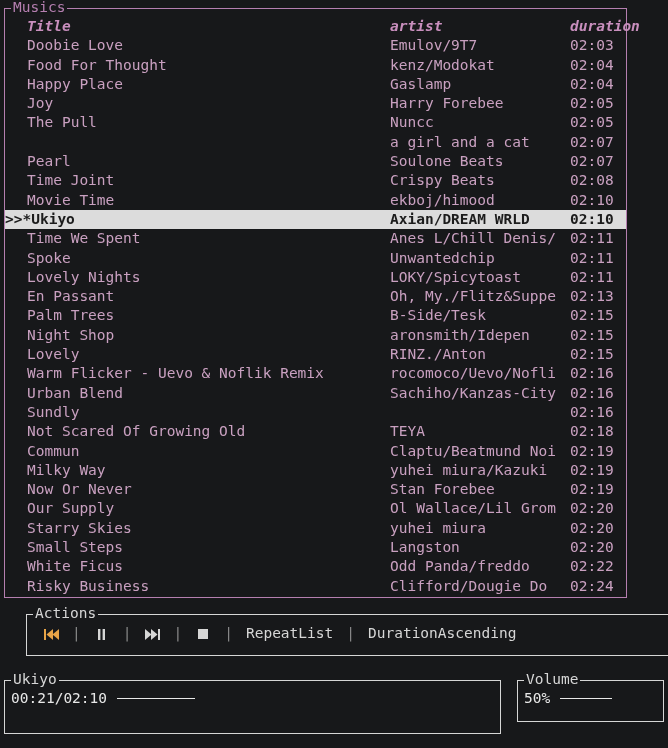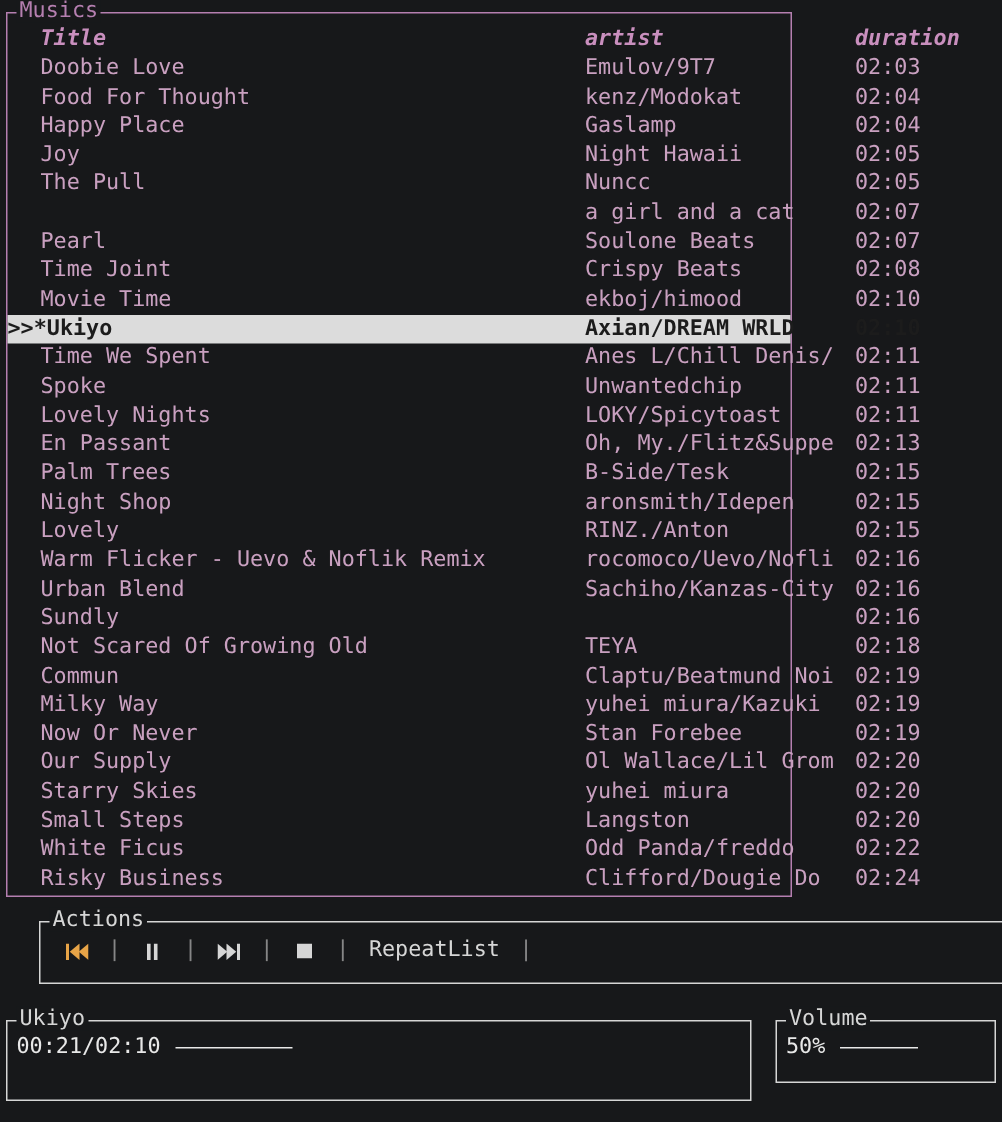--- a/index.html
+++ b/index.html
@@ -37,21 +37,21 @@
     line-height: 16px;
     color: #b57fb0;
     white-space: nowrap;
   }
   .panel.gray > .panel-title { color: #d6d6d6; }
 
   
   #musics-panel {
     left: 4px;
     top: 8px;
-    width: 524px;
+    width: 623px;
     height: 590px;
     padding-left: 12px;
   }
   .list {
     position: absolute;
     left: 0;
     right: 0;
     top: 8px;
     padding: 0;
   }
@@ -194,21 +194,21 @@
         <span class="c-artist">kenz/Modokat</span>
         <span class="c-duration">02:04</span>
       </div>
       <div class="row">
         <span class="c-title">Happy Place</span>
         <span class="c-artist">Gaslamp</span>
         <span class="c-duration">02:04</span>
       </div>
       <div class="row">
         <span class="c-title">Joy</span>
-        <span class="c-artist">Night Hawaii</span>
+        <span class="c-artist">Harry Forebee</span>
         <span class="c-duration">02:05</span>
       </div>
       <div class="row">
         <span class="c-title">The Pull</span>
         <span class="c-artist">Nuncc</span>
         <span class="c-duration">02:05</span>
       </div>
       <div class="row">
         <span class="c-artist">a girl and a cat</span>
         <span class="c-duration">02:07</span>
@@ -365,20 +365,21 @@
       <span class="act-btn">
         <span>
           <svg width="10" height="10" viewBox="0 0 10 10">
             <rect x="0" y="0" width="10" height="10" fill="currentColor"></rect>
           </svg>
         </span>
       </span>
       <span class="act-sep">|</span>
       <span class="act-label">RepeatList</span>
       <span class="act-sep">|</span>
+      <span class="act-label">DurationAscending</span>
     </div>
 </div>
 
 <div class="panel gray" id="progress-panel">
   <span class="panel-title">Ukiyo</span>
   <div class="gauge-row">
     <span class="gauge-value">00:21/02:10</span>
     <span class="gauge-bar" id="progress-bar"></span>
   </div>
 </div>

